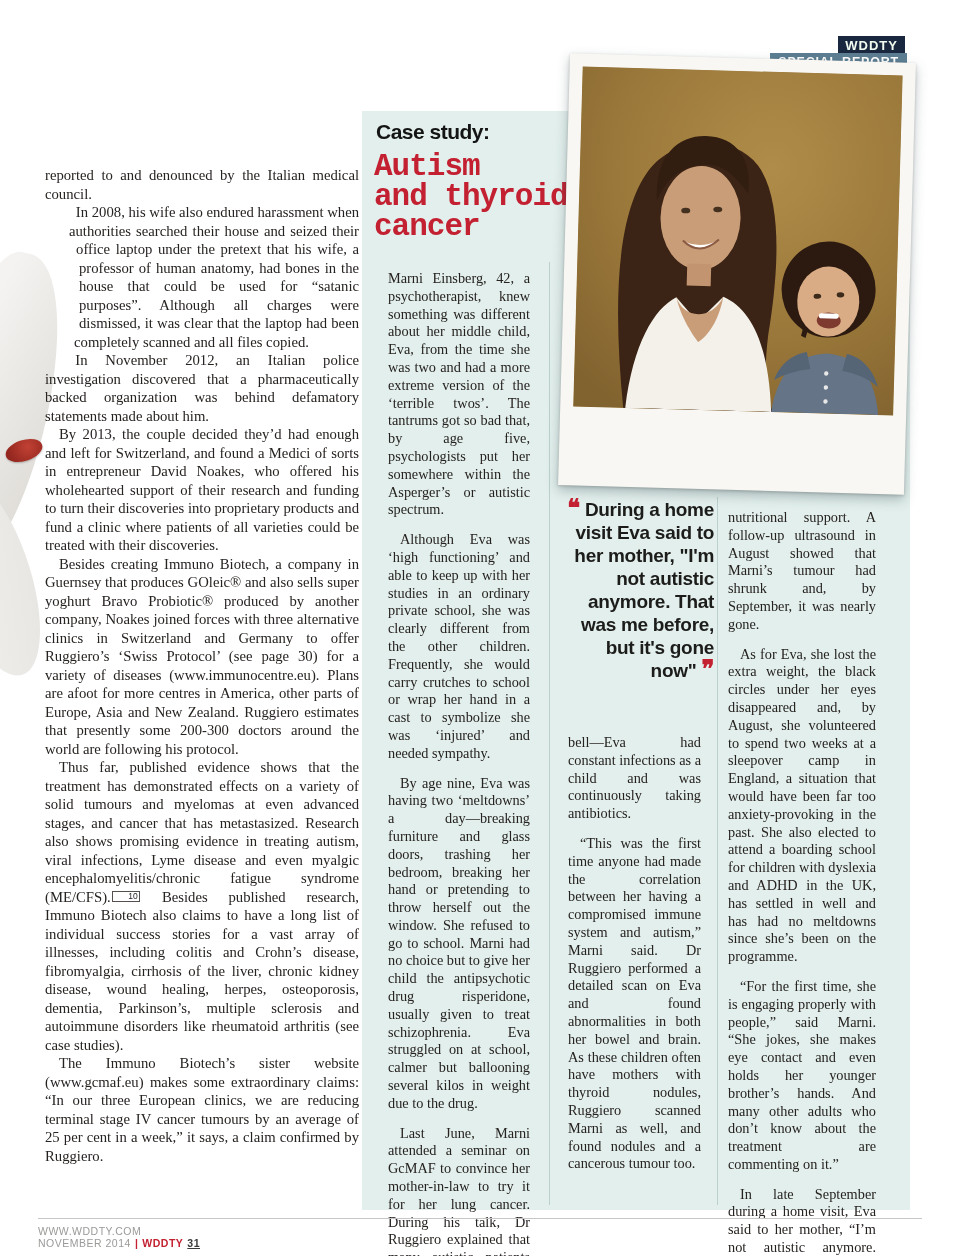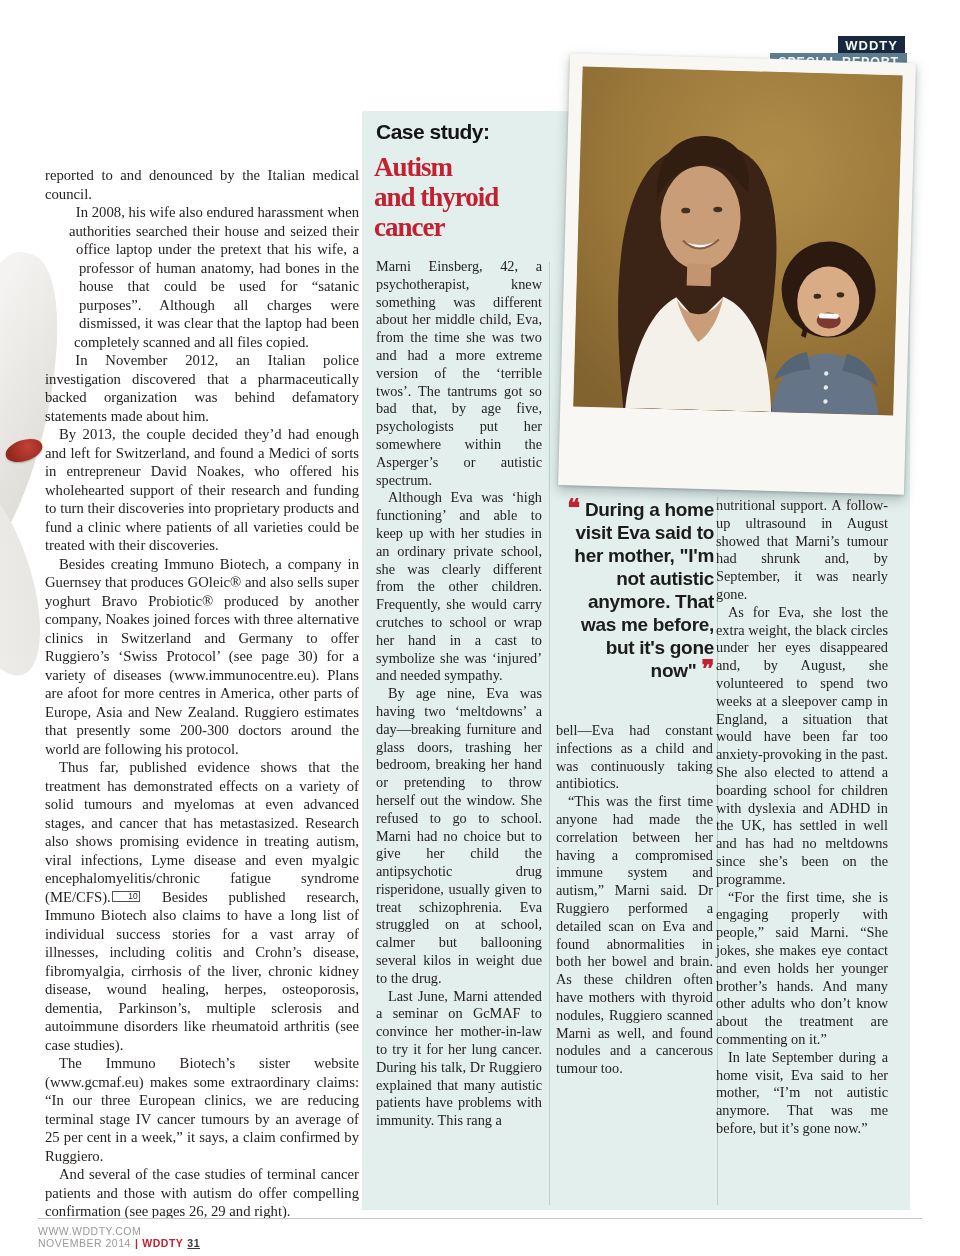--- a/index.html
+++ b/index.html
@@ -63,27 +63,27 @@
     position:absolute; left:362px; top:111px; width:548px; height:1099px;
     background:#e2efec;
   }
   .kicker {
     position:absolute; left:376px; top:120px;
     font-family:"Liberation Sans", sans-serif; font-weight:bold;
     font-size:21px; letter-spacing:-0.5px; color:#141414;
   }
   .cs-title {
     position:absolute; left:374px; top:152px; width:200px;
-    font-family:Liberation Serif, serif; font-weight:bold;
-    font-size:27px; line-height:30px; letter-spacing:-1px; color:#c32031;
+    font-family:Liberation Mono, monospace; font-weight:bold;
+    font-size:31px; line-height:30px; letter-spacing:-1px; color:#c32031;
   }
   .cs-col {
     position:absolute; font-size:14.3px; line-height:17.8px; text-align:justify;
   }
-  .cs-col p { margin:0; text-indent:12px; }
+  .cs-col p { margin:12px; text-indent:12px; }
   .cs-col p.first { text-indent:0; }
   .cs-col1 { left:376px; top:258px; width:166px; }
   .cs-col2 { left:556px; top:722px; width:157px; }
   .cs-col3 { left:716px; top:497px; width:172px; }
 
   .vrule { position:absolute; width:1px; background:rgba(100,140,133,0.30); }
   .vrule1 { left:549px; top:262px; height:943px; }
   .vrule2 { left:717px; top:497px; height:708px; }
 
   
@@ -132,21 +132,20 @@
   <div class="pill"></div>
 
   <div class="col-left">
     <p class="first">reported to and denounced by the Italian medical council.</p>
     <p><span class="cutout"></span><span>In 2008, his wife also endured harassment when authorities searched their house and seized their office laptop under the pretext that his wife, a professor of human anatomy, had bones in the house that could be used for “satanic purposes”. Although all charges were dismissed, it was clear that the laptop had been completely scanned and all files copied.</span></p>
     <p>In November 2012, an Italian police investigation discovered that a pharmaceutically backed organization was behind defamatory statements made about him.</p>
     <p>By 2013, the couple decided they’d had enough and left for Switzerland, and found a Medici of sorts in entrepreneur David Noakes, who offered his wholehearted support of their research and funding to turn their discoveries into proprietary products and fund a clinic where patients of all varieties could be treated with their discoveries.</p>
     <p>Besides creating Immuno Biotech, a company in Guernsey that produces GOleic® and also sells super yoghurt Bravo Probiotic® produced by another company, Noakes joined forces with three alternative clinics in Switzerland and Germany to offer Ruggiero’s ‘Swiss Protocol’ (see page 30) for a variety of diseases (www.immunocentre.eu). Plans are afoot for more centres in America, other parts of Europe, Asia and New Zealand. Ruggiero estimates that presently some 200-300 doctors around the world are following his protocol.</p>
     <p><span>Thus far, published evidence shows that the treatment has demonstrated effects on a variety of solid tumours and myelomas at even advanced stages, and cancer that has metastasized. Research also shows promising evidence in treating autism, viral infections, Lyme disease and even myalgic encephalomyelitis/chronic fatigue syndrome (ME/CFS).</span><sup class="fn">10</sup> <span>Besides published research, Immuno Biotech also claims to have a long list of individual success stories for a vast array of illnesses, including colitis and Crohn’s disease, fibromyalgia, cirrhosis of the liver, chronic kidney disease, wound healing, herpes, osteoporosis, dementia, Parkinson’s, multiple sclerosis and autoimmune disorders like rheumatoid arthritis (see case studies).</span></p>
     <p>The Immuno Biotech’s sister website (www.gcmaf.eu) makes some extraordinary claims: “In our three European clinics, we are reducing terminal stage IV cancer tumours by an average of 25 per cent in a week,” it says, a claim confirmed by Ruggiero.</p>
-    <p>And several of the case studies of terminal cancer patients and those with autism do offer compelling confirmation (see pages 26, 29 and right).</p>
   </div>
 
   <div class="panel"></div>
   <div class="vrule vrule1"></div>
   <div class="vrule vrule2"></div>
 
   <div class="kicker">Case study:</div>
   <div class="cs-title">
     <div>Autism</div>
     <div>and thyroid</div>

